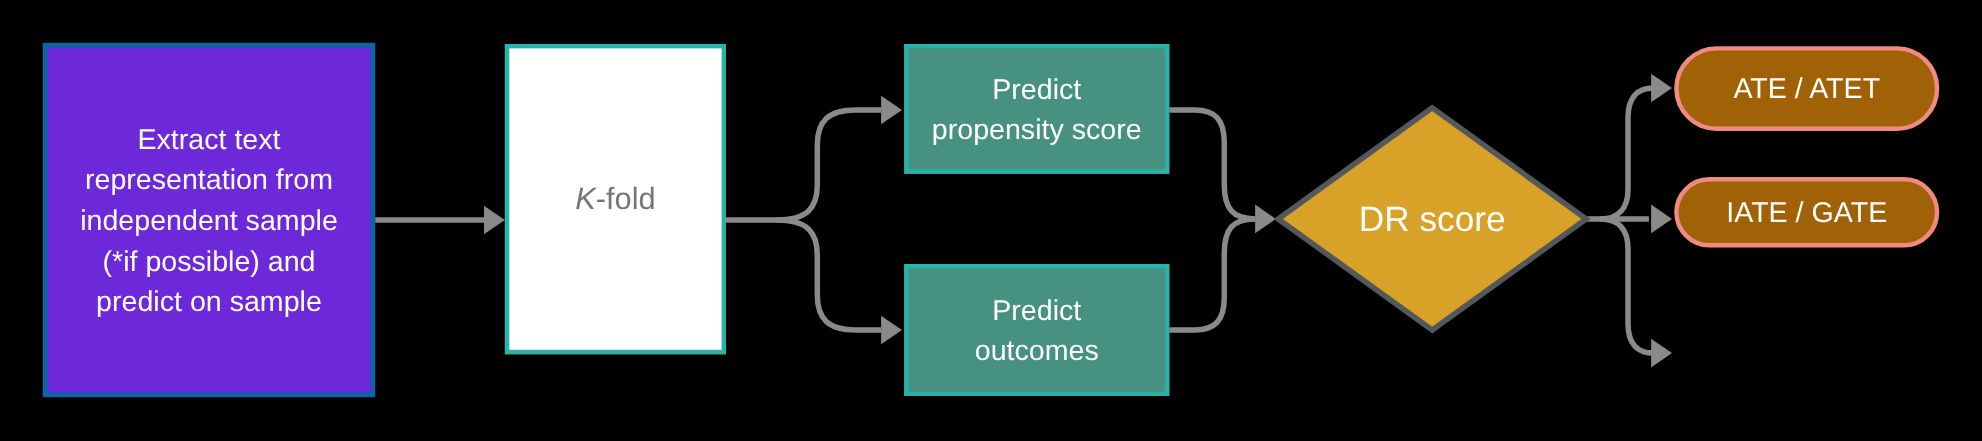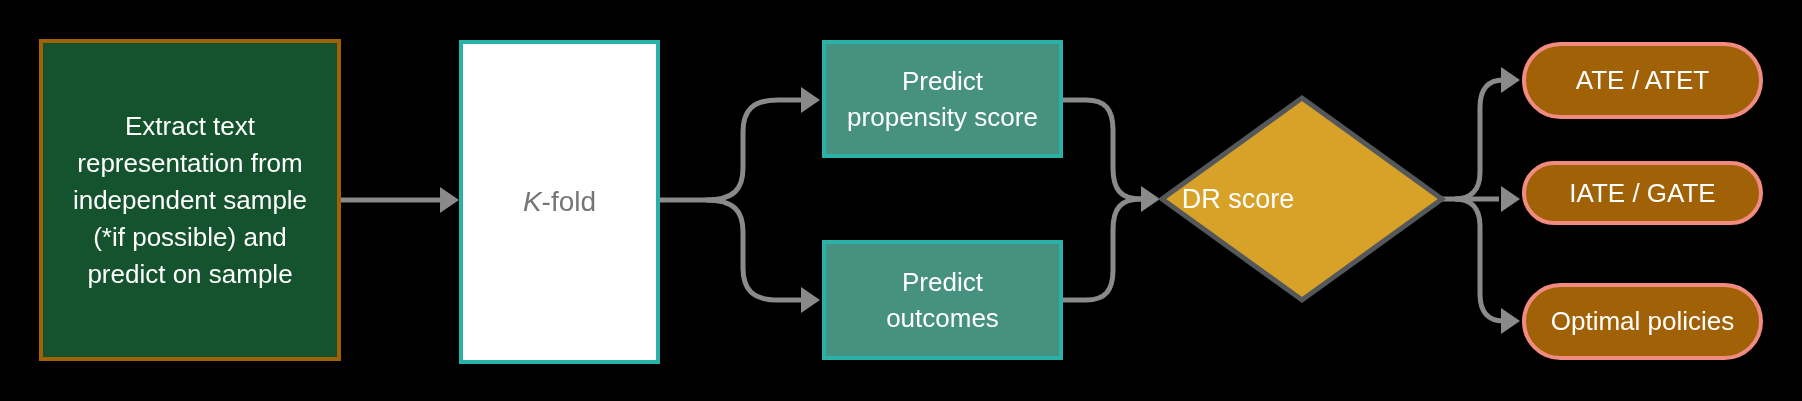--- a/index.html
+++ b/index.html
@@ -27,51 +27,51 @@
     display: flex;
     align-items: center;
     justify-content: center;
     text-align: center;
     white-space: pre-line;
     color: #FFFFFF;
   }
   .node-extract {
     left: 39px; top: 39px;
     width: 302px; height: 322px;
-    background: #14532d;
-    border: 4px solid #a16207;
+    background: #6d28d9;
+    border: 4px solid #0369a1;
     font-size: 26px;
     line-height: 37px;
   }
   .node-kfold {
     left: 459px; top: 40px;
-    width: 201px; height: 324px;
+    width: 201px; height: 282px;
     background: #FFFFFF;
     border: 4px solid #29B2A7;
     color: #767676;
     font-size: 28px;
     line-height: 40px;
     flex-direction: column;
   }
   .node-kfold .it { font-style: italic; }
   .node-teal {
     left: 822px;
     width: 241px;
     background: #46917F;
     border: 4px solid #29B2A7;
     font-size: 26px;
     line-height: 36px;
   }
   .node-propensity { top: 40px; height: 118px; }
   .node-outcomes   { top: 240px; height: 120px; }
   .node-dr {
-    left: 1098px; top: 98px;
+    left: 1162px; top: 98px;
     width: 280px; height: 202px;
     background: transparent;
-    font-size: 27px;
+    font-size: 32px;
     text-align: right;
   }
   .pill {
     left: 1522px;
     width: 241px; height: 77px;
     background: #a16207;
     border: 4px solid #F18B81;
     border-radius: 45px;
     font-size: 26px;
   }
@@ -127,15 +127,14 @@
 
   <div class="node node-teal node-outcomes">Predict
 outcomes</div>
 
   <div class="node node-dr">DR score</div>
 
   <div class="node pill pill-ate">ATE / ATET</div>
 
   <div class="node pill pill-iate">IATE / GATE</div>
 
-  <div class="node pill pill-opt">Optimal policies</div>
 
 </div>
 
 </body></html>

